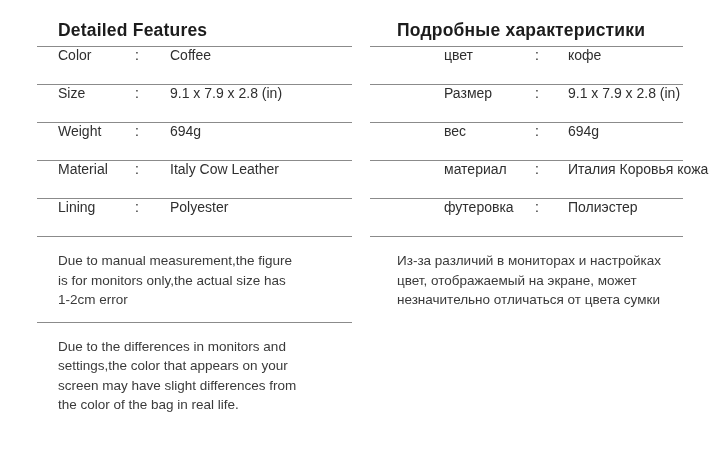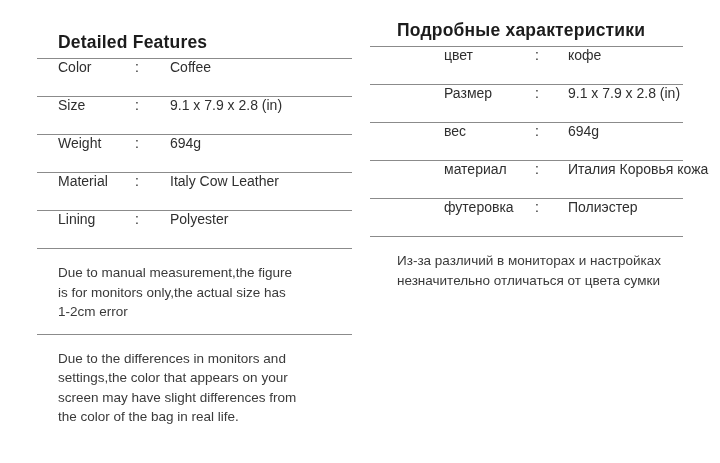--- a/index.html
+++ b/index.html
@@ -13,21 +13,21 @@
     width: 720px;
     height: 463px;
     background: #ffffff;
     overflow: hidden;
   }
   .col {
     position: absolute;
     top: 0;
     box-sizing: border-box;
   }
-  .col-left  { left: 37px;  width: 315px; margin-top: 12px; }
+  .col-left  { left: 37px;  width: 315px; }
   .col-right { left: 370px; width: 313px; }
 
   .panel-title {
     box-sizing: border-box;
     margin: 19px 0 0 0;
     height: 28px;
     line-height: 22px;
     padding-left: 21px;
     font-size: 17.5px;
     font-weight: 700;
@@ -143,17 +143,18 @@
       <div class="spec-row">
         <span class="spec-label">футеровка</span>
         <span class="spec-colon">:</span>
         <span class="spec-value">Полиэстер</span>
       </div>
     </div>
 
 
     <div class="note">
       <div class="note-line">Из-за различий в мониторах и настройках</div>
+      <div class="note-line">цвет, отображаемый на экране, может</div>
       <div class="note-line">незначительно отличаться от цвета сумки</div>
     </div>
   </section>
 
 </div>
 
 </body></html>

